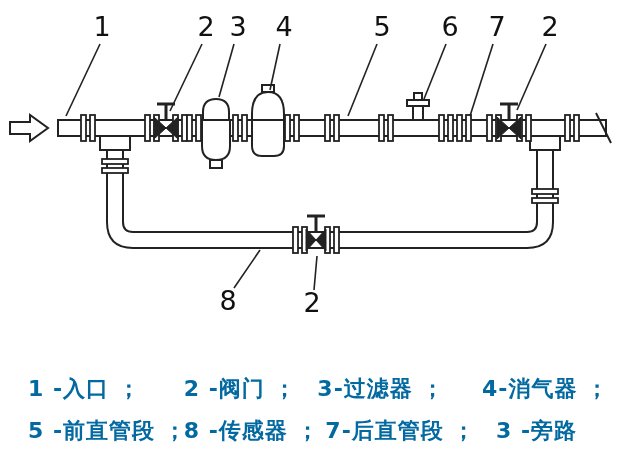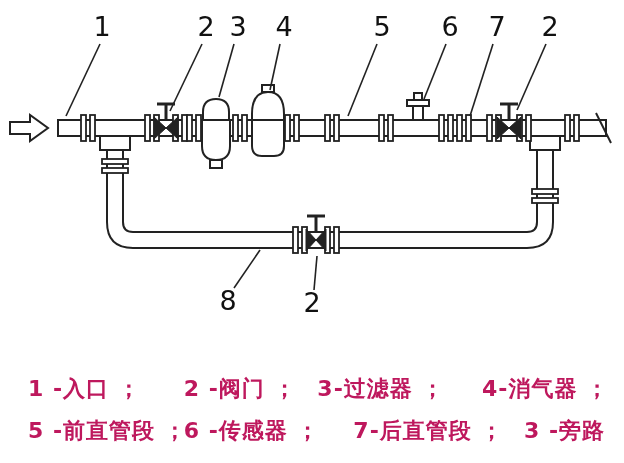--- a/index.html
+++ b/index.html
@@ -16,28 +16,28 @@
   .flange{fill:#ffffff;stroke:#222222;stroke-width:1.8;}
   .solid{fill:#222222;stroke:#222222;}
   .handle{stroke:#222222;stroke-width:3;fill:none;}
   .leader{stroke:#222222;stroke-width:1.6;fill:none;}
   .callout{
     font-family:"DejaVu Sans", sans-serif;
     font-size:27px;fill:#111111;font-weight:500;
   }
   .legend{
     position:absolute;left:28px;top:368px;width:575px;
-    font-size:22px;color:#be185d;font-weight:600;
+    font-size:22px;color:#0369a1;font-weight:600;
     letter-spacing:1px;line-height:42px;
     white-space:nowrap;
   }
   .legend .row{display:block;}
   .legend span{display:inline-block;}
   .r1c1{width:147px;} .r1c2{width:125px;} .r1c3{width:156px;}
-  .r2c1{width:147px;} .r2c2{width:133px;} .r2c3{width:162px;margin-left:28px;}
+  .r2c1{width:147px;} .r2c2{width:133px;} .r2c3{width:162px;}
 </style>
 </head>
 <body>
 
 <div class="page">
 
   <svg width="624" height="360" viewBox="0 0 624 360">
 
     <path class="pipe" d="M107,136 V222 Q107,248 133,248 H527 Q553,248 553,222 V136 H537 V222 Q537,232 527,232 H133 Q123,232 123,222 V136 Z"></path>
 
@@ -194,19 +194,19 @@
 
   <div class="legend">
     <span class="row">
       <span class="r1c1">1 -入口 ；</span>
       <span class="r1c2">2 -阀门 ；</span>
       <span class="r1c3">3-过滤器 ；</span>
       <span>4-消气器 ；</span>
     </span>
     <span class="row">
       <span class="r2c1">5 -前直管段 ；</span>
-      <span class="r2c2">6 -传感器 ；</span>
+      <span class="r2c2">8 -传感器 ；</span>
       <span class="r2c3">7-后直管段 ；</span>
       <span>3 -旁路</span>
     </span>
   </div>
 
 </div>
 
 </body></html>

